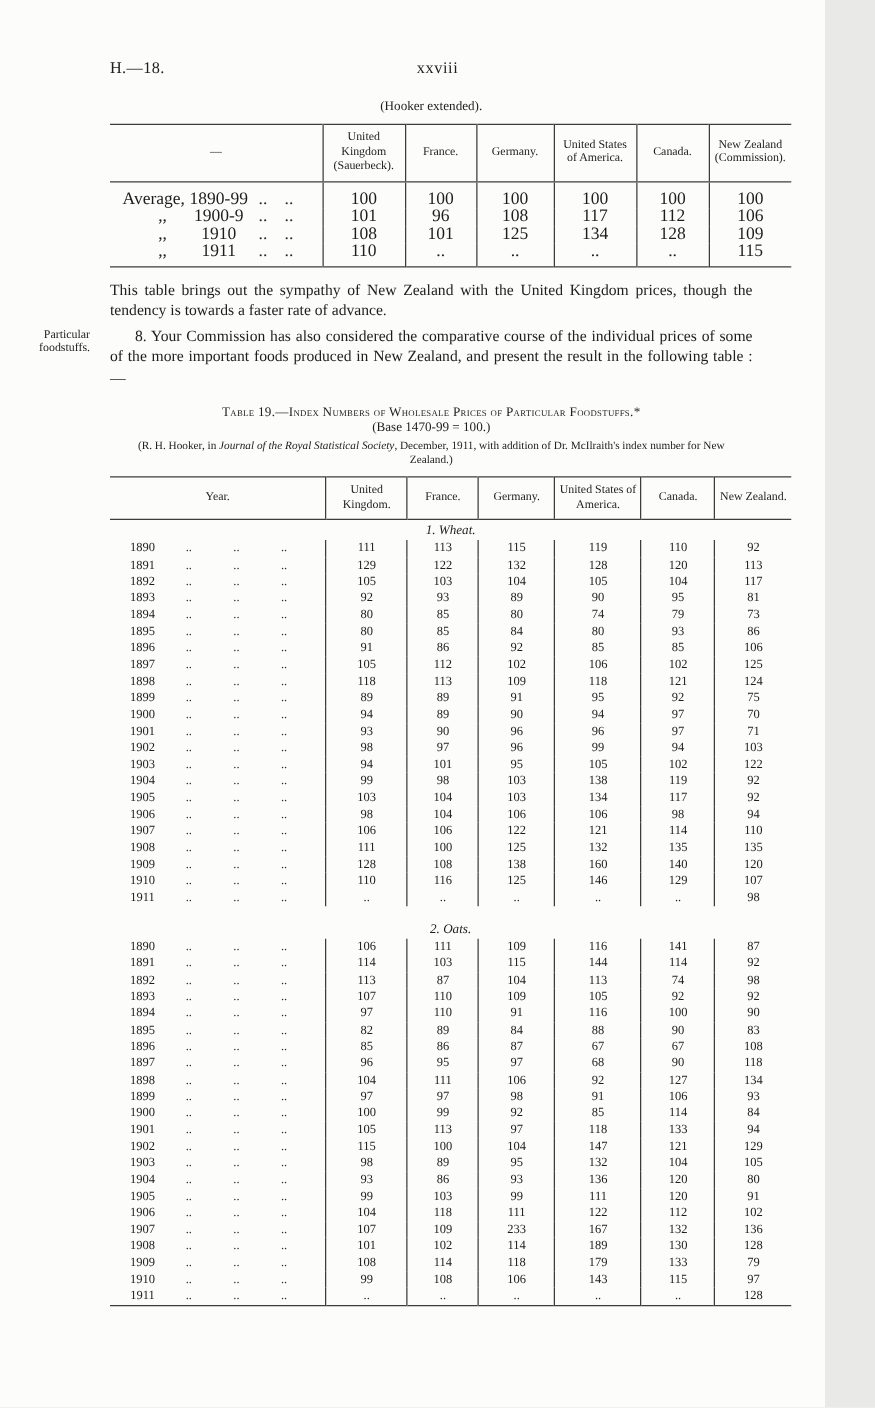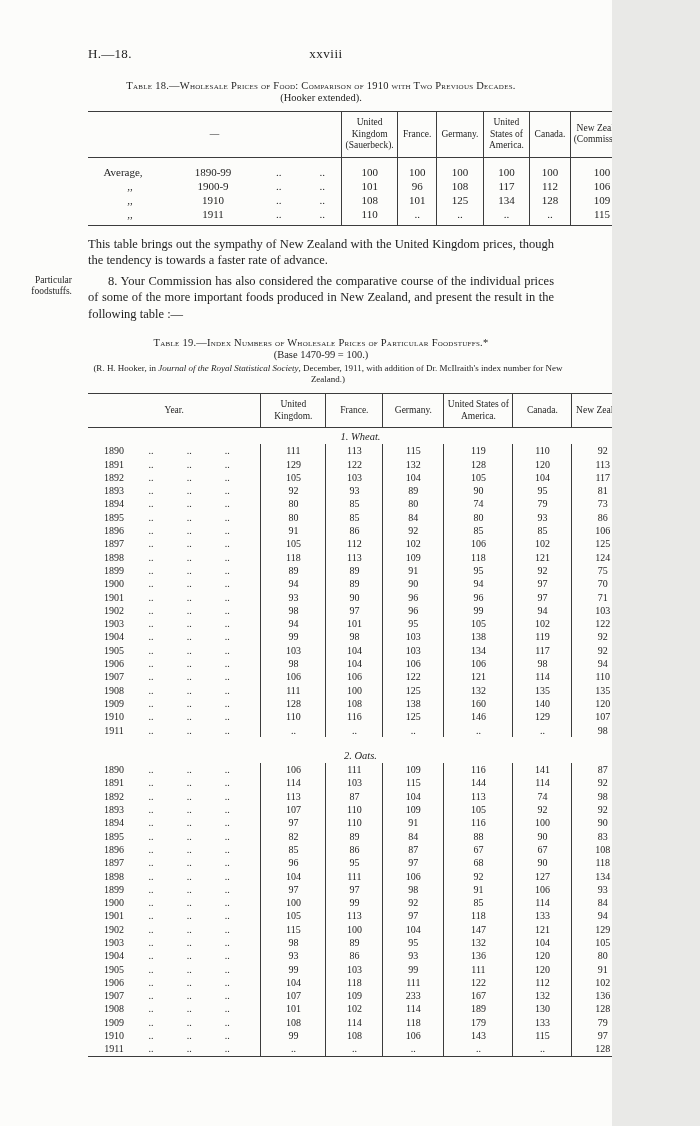--- a/index.html
+++ b/index.html
@@ -1,20 +1,20 @@
 <!DOCTYPE html>
 <html><head>
 <meta charset="utf-8">
 <style>
   * { margin: 0; padding: 0; box-sizing: border-box; }
   html, body { background: #e9e9e7; }
   body { width: 700px; font-family: "Liberation Serif", serif; color: #1d1d1d; }
   .page {
     position: relative;
-    width: 612px; height: 1126px;
+    width: 660px; height: 1126px;
     background: #fcfcfa;
     padding: 46px 58px 0 88px;
     overflow: hidden;
   }
   
   .top-line { display: flex; align-items: baseline; font-size: 13px; }
   .doc-ref { width: 120px; letter-spacing: 0.3px; }
   .page-num { flex: 1; text-align: center; letter-spacing: 0.5px; padding-right: 110px; }
 
   
@@ -34,21 +34,21 @@
     font-weight: normal; font-size: 9.5px; line-height: 11.5px;
     text-align: center; vertical-align: middle;
     padding: 5px 2px;
     border-bottom: 1px solid #3c3c3c;
   }
   table.t td { text-align: center; vertical-align: baseline; }
   table.t th + th, table.t td + td { border-left: 1px solid #3c3c3c; }
 
   
   table.t18 { width: 545px; }
-  table.t18 td { font-size: 11px; line-height: 14px; gap: 38px; }
+  table.t18 td { font-size: 14px; line-height: 14px; }
   table.t18 tbody tr:first-child td { padding-top: 7px; }
   table.t18 tbody tr:last-child td { padding-bottom: 4px; }
   td.lbl { display: flex; align-items: baseline; text-align: left; padding: 0 16px 0 8px; border-left: none; }
   table.t18 td.lbl .pfx { display: inline-block; width: 54px; white-space: pre; }
   table.t18 td.lbl .pfx.ditto { padding-left: 14px; }
   table.t18 td.lbl .yrspan { display: inline-block; width: 50px; }
   .ld { flex: 1; text-align: center; color: #2a2a2a; }
 
   
   .para { font-size: 12.5px; line-height: 16.5px; text-align: justify; margin-top: 10px; position: relative; }
@@ -73,21 +73,20 @@
 <body>
 
 <div class="page">
 
   <div class="top-line">
     <span class="doc-ref">H.—18.</span>
     <span class="page-num">xxviii</span>
   </div>
 
   <div class="caption">
-    <div class="cap-line">Table 18.—Wholesale Prices of Food: Comparison of 1910 with Two Previous Decades.</div>
     <div class="cap-sub">(Hooker extended).</div>
   </div>
 
   <table class="t t18">
     <colgroup>
       <col style="width:170px">
         <col style="width:66px">
         <col style="width:57px">
       <col style="width:62px">
         <col style="width:66px">

